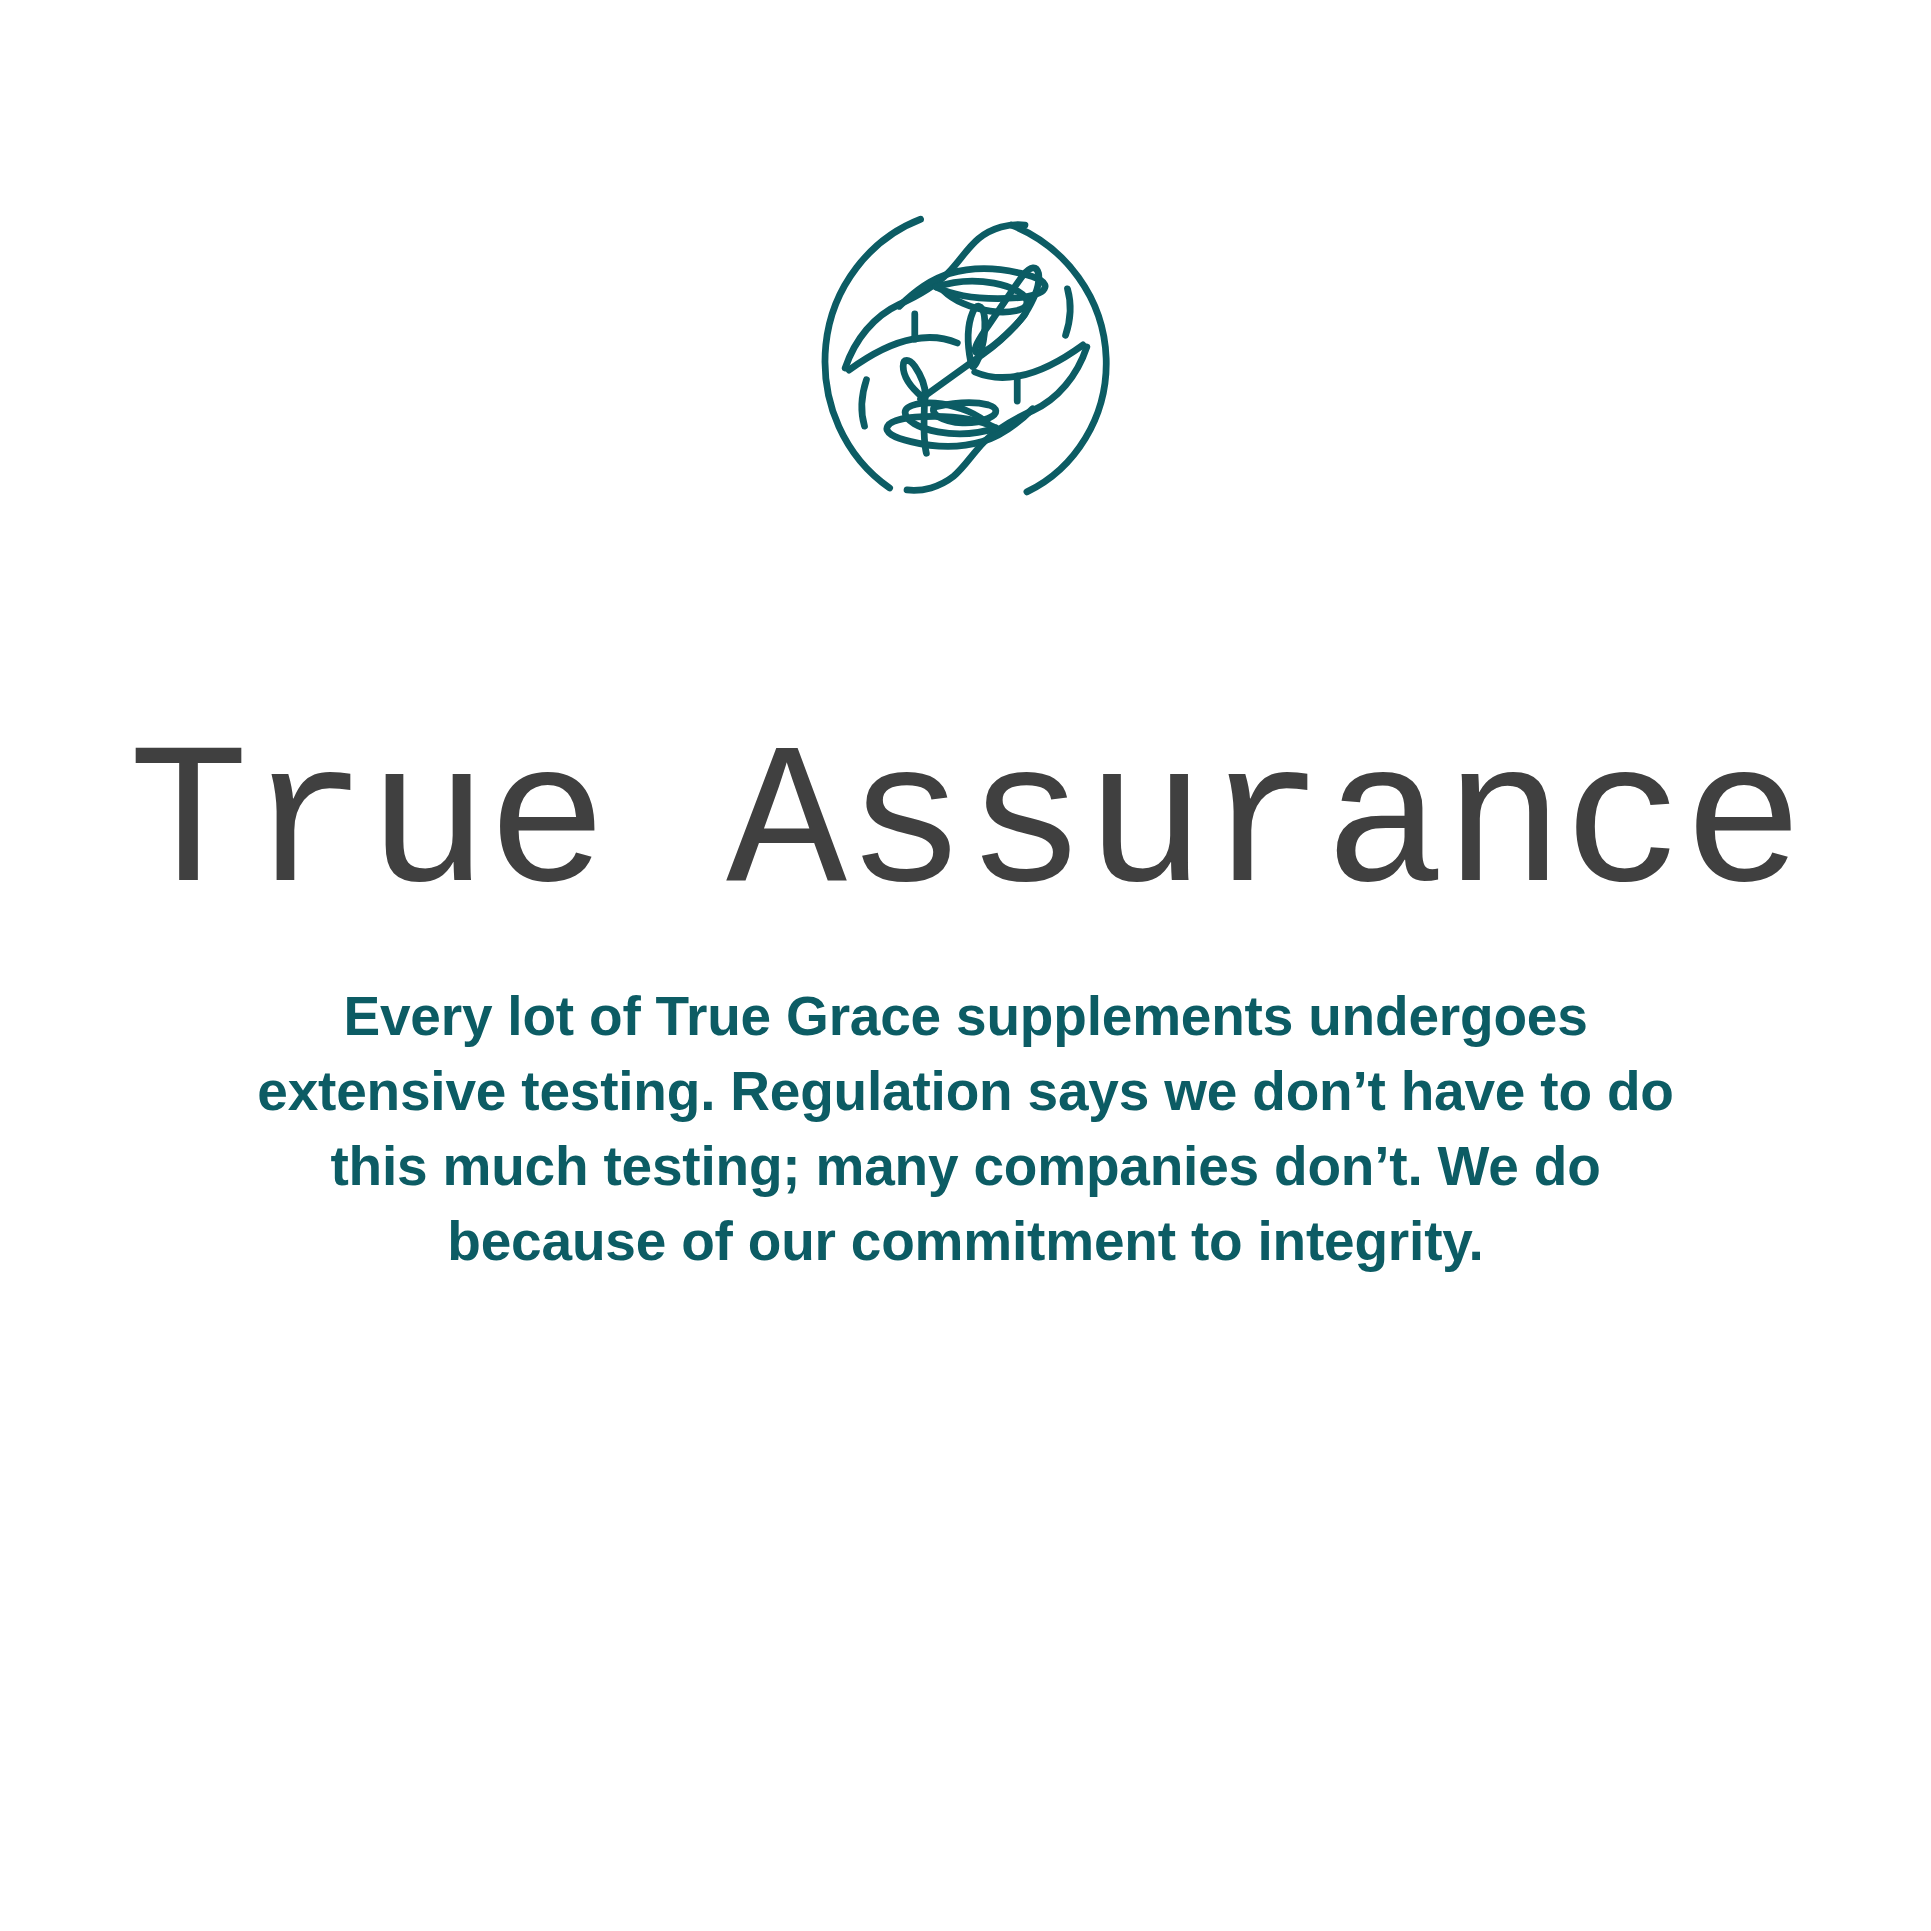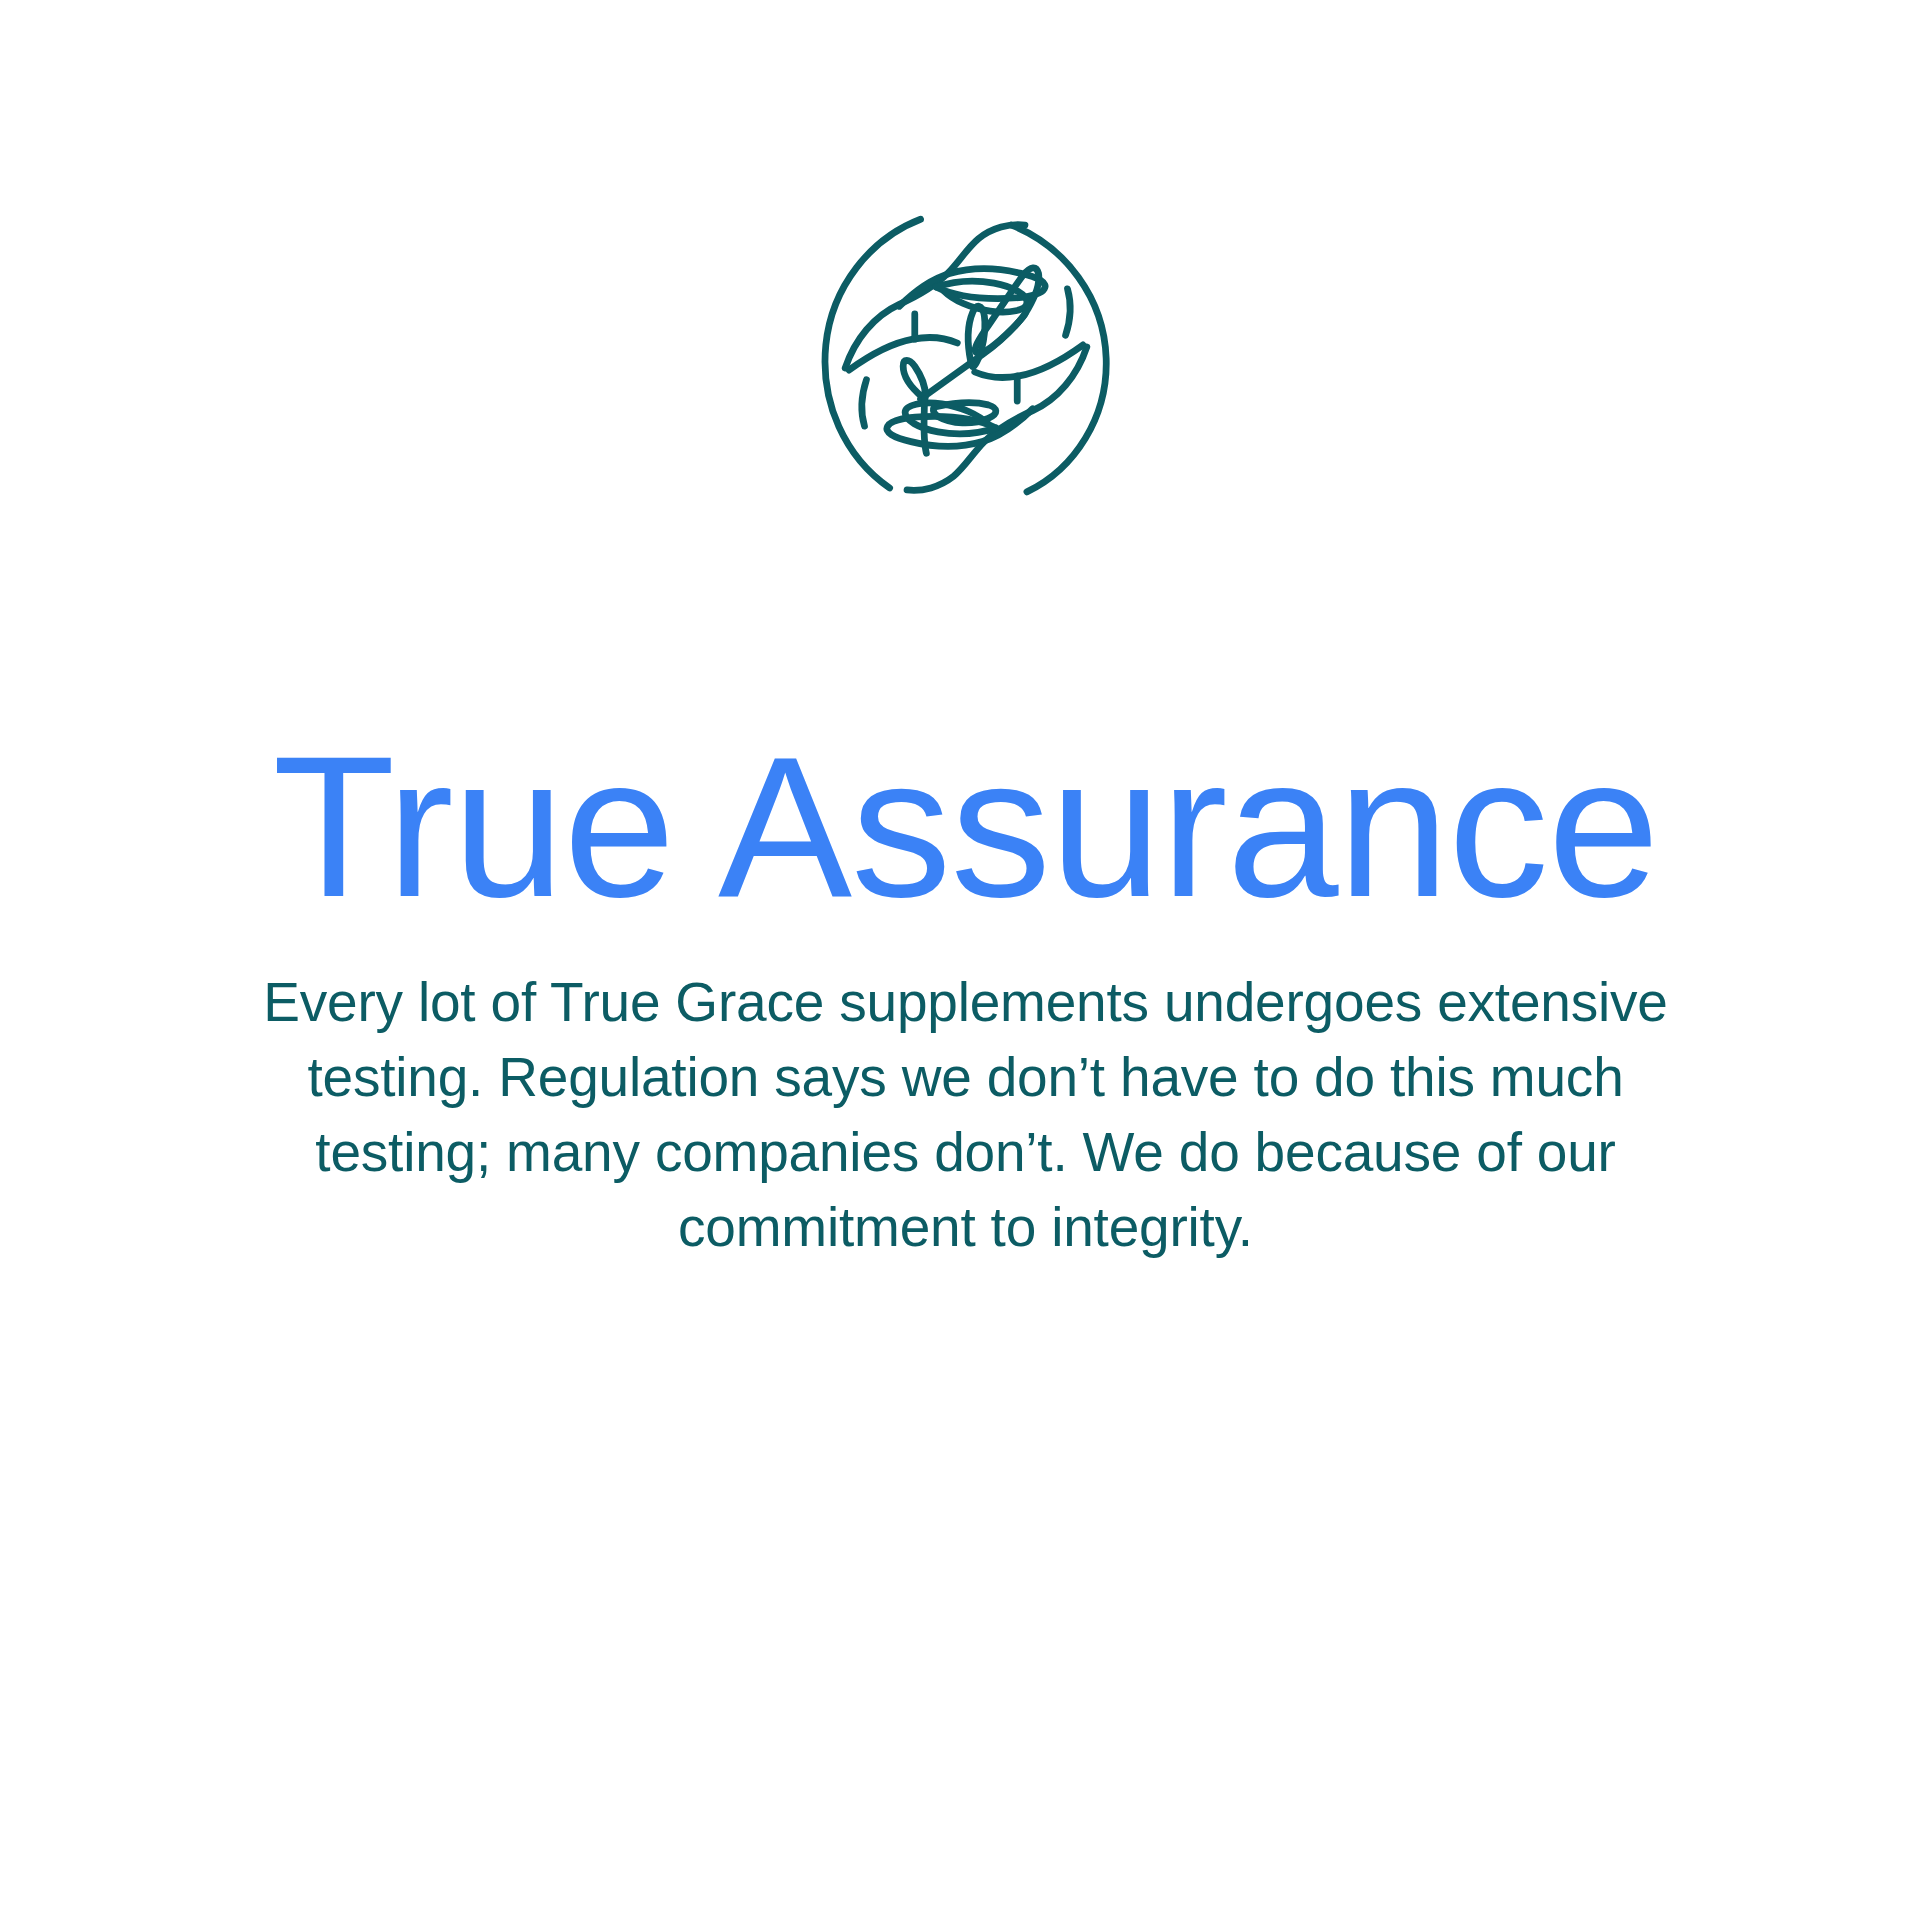--- a/index.html
+++ b/index.html
@@ -44,46 +44,47 @@
     height: 319px;
   }
 
   
   .title {
     position: absolute;
     top: 591px;
     left: 0;
     width: 1931px;
     text-align: center;
-    font-family: Liberation Sans, sans-serif;
+    font-family: Liberation Mono, monospace;
     font-weight: 400;
     font-size: 201px;
     line-height: 1.0;
     letter-spacing: -1px;
-    color: #3b82f6;
+    color: #404040;
     white-space: nowrap;
   }
 
   
   .copy {
     position: absolute;
     top: 961px;
     left: 50%;
     transform: translateX(-50%);
     width: 1506px;
     text-align: center;
     color: #0C5C64;
     font-family: "Liberation Sans", sans-serif;
     font-weight: 400;
     font-size: 55px;
     line-height: 75px;
     letter-spacing: -0.2px;
   }
   .copy p {
-    margin: 4px;
+    margin: 18px;
+    font-weight: bold;
   }
   .copy p + p {
     margin-top: 75px;
   }
 </style>
 </head>
 <body>
 
 <div class="page">
 

